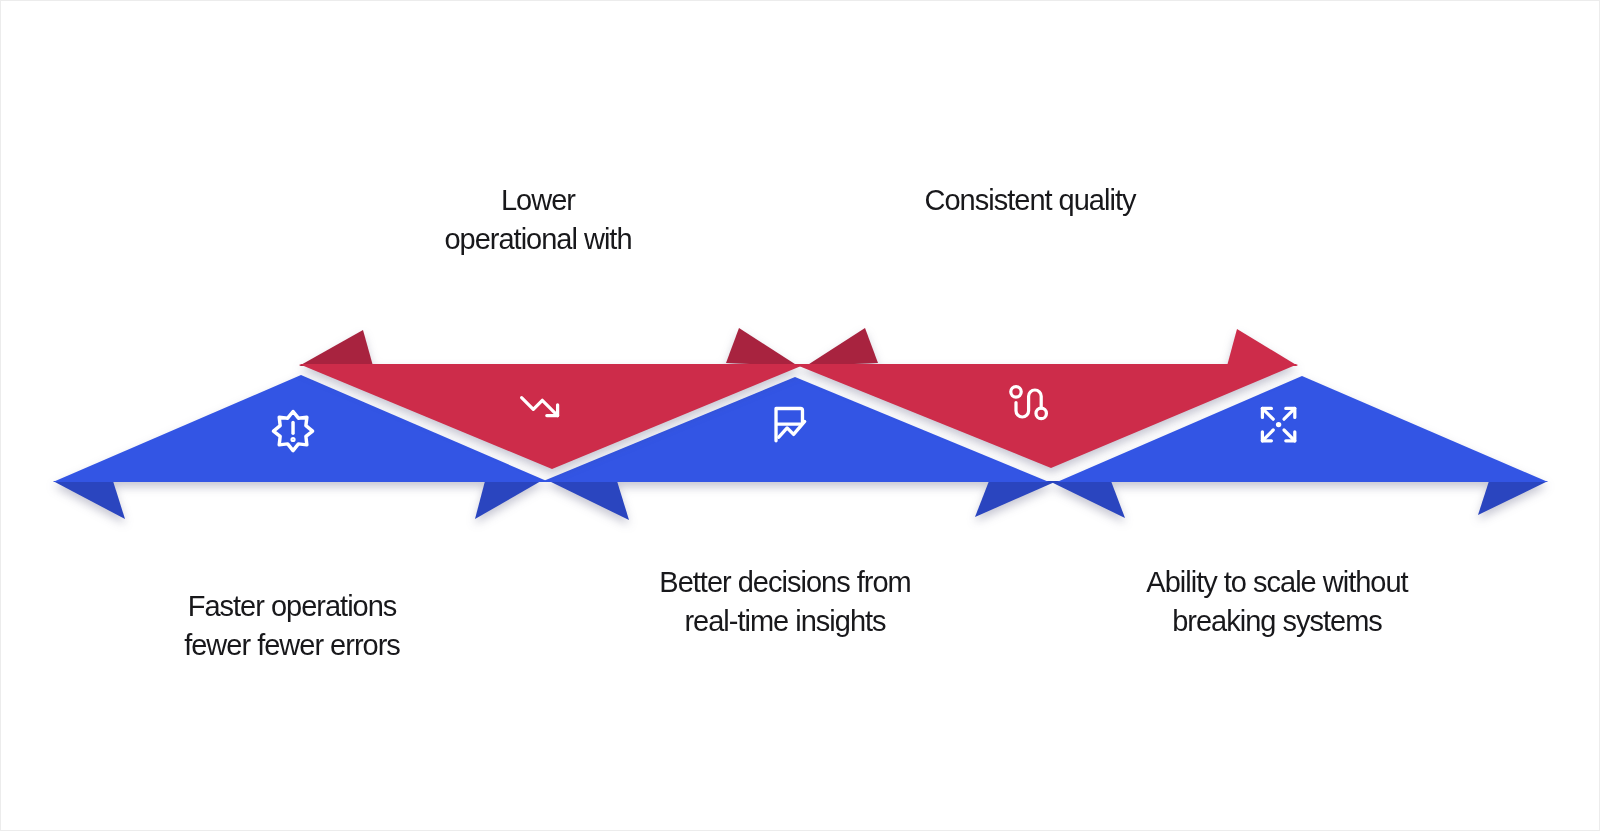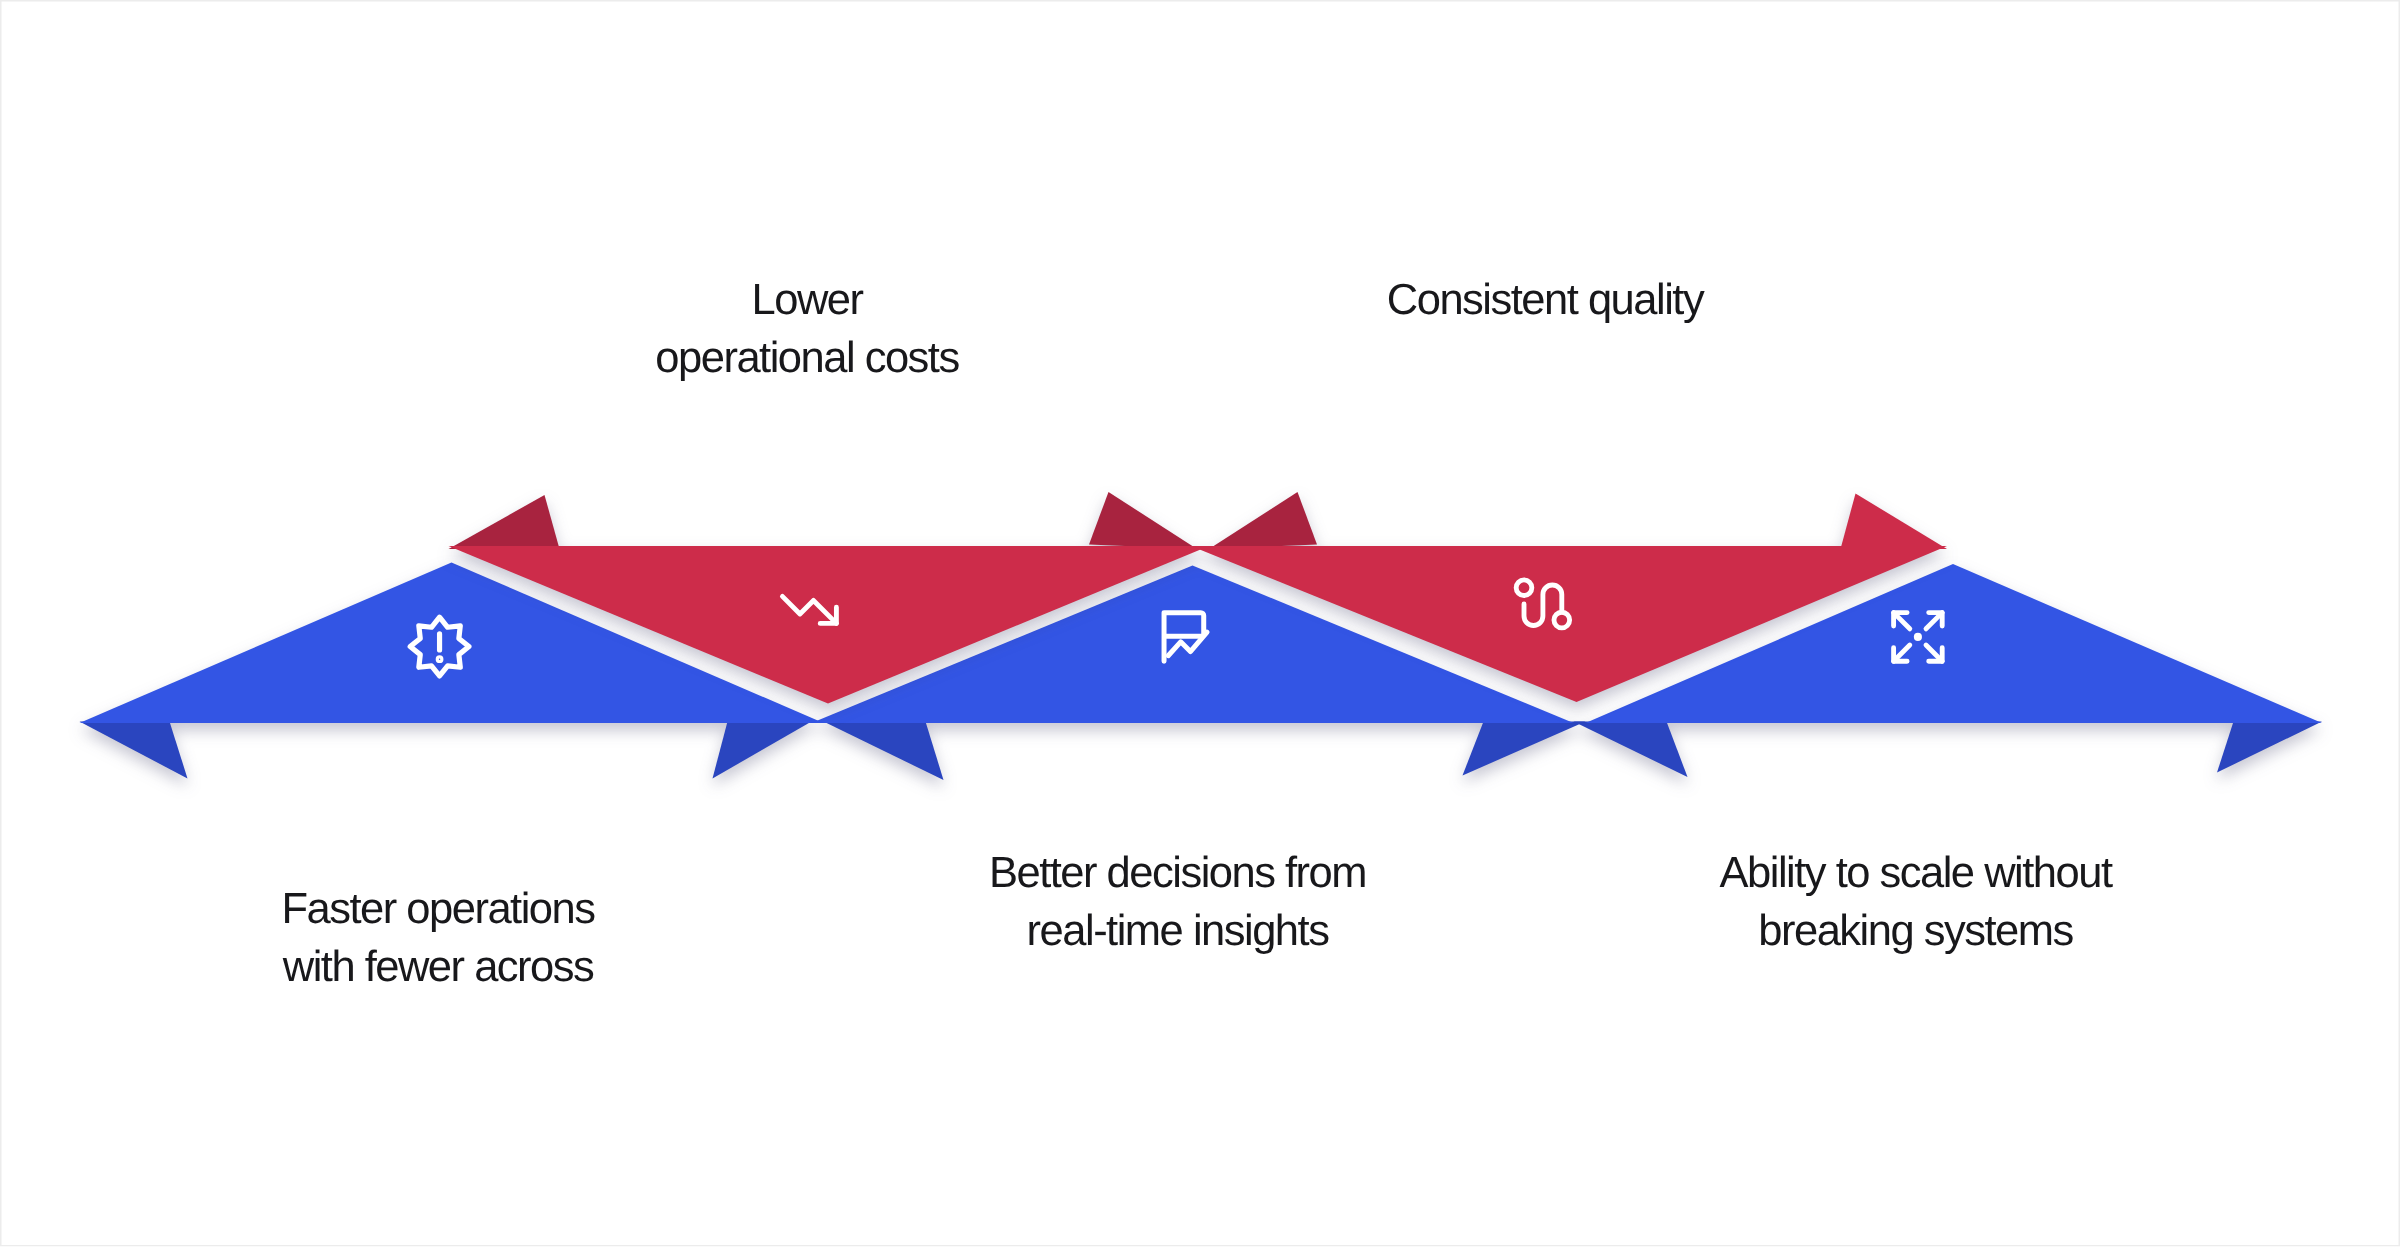--- a/index.html
+++ b/index.html
@@ -96,28 +96,28 @@
       <path d="M3 16v5h5"></path>
       <path d="m9 15-6 6"></path>
       <path d="M3 8V3h5"></path>
       <path d="m9 9-6-6"></path>
       <circle cx="12" cy="12" r="1.5" stroke="none" fill="#ffffff"></circle>
     </g>
   </svg>
 
   <div class="benefit-label label-t1">
     <div>Lower</div>
-    <div>operational costs</div>
+    <div>operational with</div>
   </div>
   <div class="benefit-label label-t2">
     <div>Consistent quality</div>
   </div>
   <div class="benefit-label label-b1">
     <div>Faster operations</div>
-    <div>with fewer across</div>
+    <div>fewer fewer errors</div>
   </div>
   <div class="benefit-label label-b2">
     <div>Better decisions from</div>
     <div>real-time insights</div>
   </div>
   <div class="benefit-label label-b3">
     <div>Ability to scale without</div>
     <div>breaking systems</div>
   </div>
 

